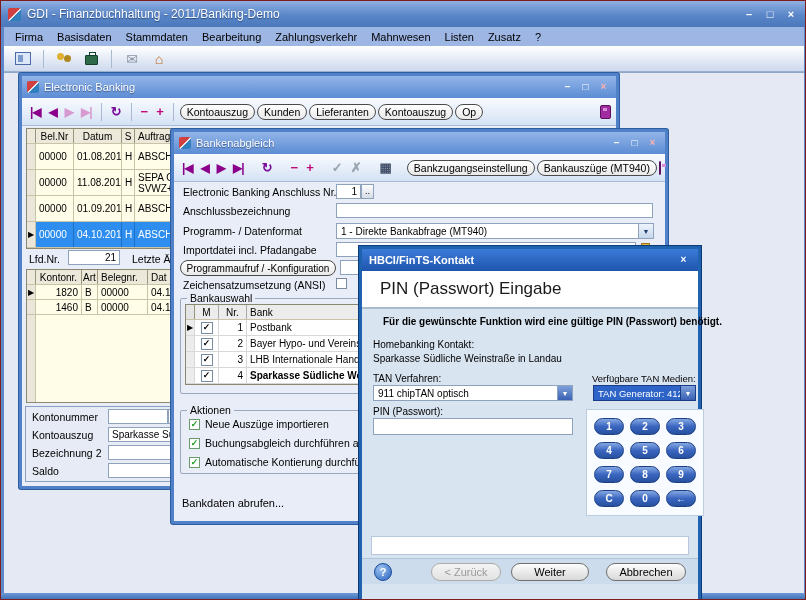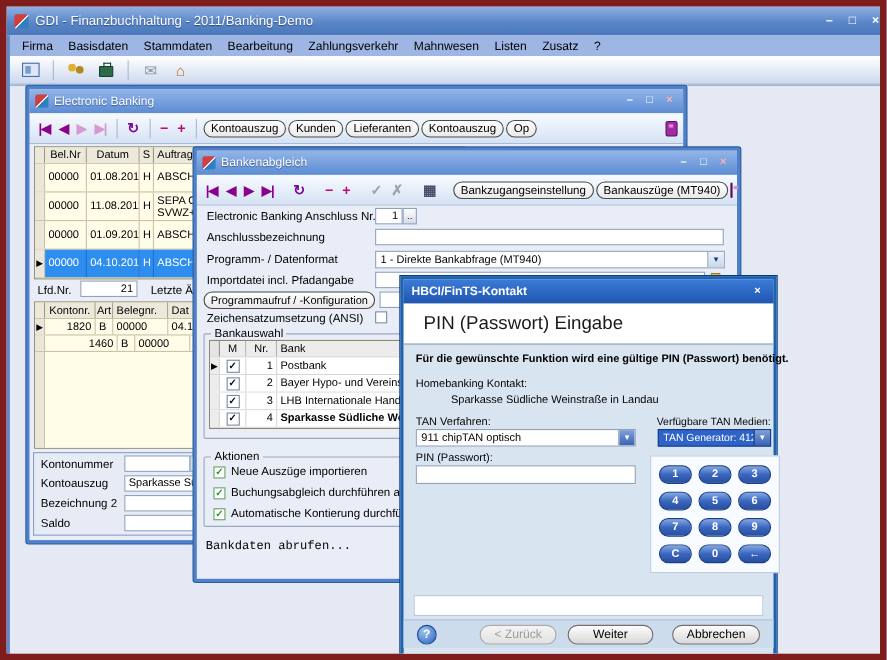--- a/index.html
+++ b/index.html
@@ -1,17 +1,17 @@
 <!DOCTYPE html>
 <html><head>
 <meta charset="utf-8">
 <style>
   *{margin:0;padding:0;box-sizing:border-box;font-family:"Liberation Sans",sans-serif;}
   html,body{background:#6b7c94;}
-  .screen{position:relative;width:806px;height:600px;background:#e5e9f3;overflow:hidden;border:6px solid #7f1d1d;}
+  .screen{position:relative;width:806px;height:600px;background:#e5e9f3;overflow:hidden;border:1px solid #7f1d1d;}
   .abs{position:absolute;}
   
   .main-titlebar{left:0;top:0;width:806px;height:26px;background:linear-gradient(#8fb0e2,#5a86c8 55%,#4a78ba);display:flex;align-items:center;padding:0 7px;gap:6px;}
   .main-title{color:#fff;font-size:12px;text-shadow:0 1px 1px #2a4a7a;white-space:nowrap;}
   .winbtns{margin-left:auto;display:flex;gap:3px;}
   .wbtn{width:18px;height:14px;display:flex;align-items:center;justify-content:center;color:#fff;font-size:11px;line-height:1;font-weight:bold;}
   .sidebar-l{left:0;top:26px;width:3px;height:566px;background:#5d89cc;}
   .sidebar-r{left:803px;top:26px;width:3px;height:566px;background:#5d89cc;}
   .menubar{left:3px;top:26px;width:800px;height:19px;background:#9db6e4;display:flex;align-items:center;padding:0 4px;}
   .menu-item{font-size:11px;color:#000;padding:2px 7px;white-space:nowrap;cursor:default;}
@@ -219,21 +219,21 @@
         </div>
         <div class="trow" style="height:15px;flex:none;">
           <div class="tcell sel">▶</div>
           <div class="tcell rt" style="width:46px;">1820</div>
           <div class="tcell" style="width:16px;">B</div>
           <div class="tcell" style="width:50px;">00000</div>
           <div class="tcell grow">04.10.2011</div>
         </div>
         <div class="trow" style="height:15px;flex:none;">
           <div class="tcell sel"></div>
-          <div class="tcell rt" style="width:66px;">1460</div>
+          <div class="tcell rt" style="width:46px;">1460</div>
           <div class="tcell" style="width:16px;">B</div>
           <div class="tcell" style="width:50px;">00000</div>
           <div class="tcell grow">04.10.2011</div>
         </div>
         <div class="t2fill">
           <div class="selstrip"></div>
           <div class="rest"></div>
         </div>
       </div>
 
@@ -353,36 +353,36 @@
         <div style="position:absolute;left:8px;top:21px;display:flex;align-items:center;gap:5px;">
           <span class="cb green">✓</span>
           <span style="font-size:10.5px;white-space:nowrap;">Buchungsabgleich durchführen ab Datum</span>
         </div>
         <div style="position:absolute;left:8px;top:40px;display:flex;align-items:center;gap:5px;">
           <span class="cb green">✓</span>
           <span style="font-size:10.5px;white-space:nowrap;">Automatische Kontierung durchführen</span>
         </div>
       </fieldset>
 
-      <span class="link-text" style="left:8px;top:304px;font-family:Liberation Mono, monospace;">Bankdaten abrufen...</span>
+      <span class="link-text" style="left:8px;top:315px;">Bankdaten abrufen...</span>
     </div>
   </div>
 
   <div class="dialog" style="left:358px;top:245px;width:342px;height:386px;z-index:3;">
     <div class="dtitle">
       <span>HBCI/FinTS-Kontakt</span>
       <div class="winbtns">
         <div class="wbtn sm">×</div>
       </div>
     </div>
     <div class="dhead">PIN (Passwort) Eingabe</div>
     <div class="dbody" style="height:275px;">
-      <span class="dtext b" style="left:11px;top:7px;">Für die gewünschte Funktion wird eine gültige PIN (Passwort) benötigt.</span>
+      <span class="dtext b" style="left:21px;top:7px;">Für die gewünschte Funktion wird eine gültige PIN (Passwort) benötigt.</span>
       <span class="dtext" style="left:11px;top:30px;">Homebanking Kontakt:</span>
-      <span class="dtext" style="left:11px;top:44px;margin-left:32px;">Sparkasse Südliche Weinstraße in Landau</span>
+      <span class="dtext" style="left:11px;top:44px;">Sparkasse Südliche Weinstraße in Landau</span>
 
       <span class="dtext" style="left:11px;top:64px;">TAN Verfahren:</span>
       <div class="selectbox" style="left:11px;top:76px;width:200px;">
         <span class="stext">911 chipTAN optisch</span>
         <span class="droparrow" style="background:linear-gradient(#7fa0da,#3a62b4);color:#fff;">▼</span>
       </div>
       <span class="dtext" style="left:230px;top:64px;font-size:9.5px;">Verfügbare TAN Medien:</span>
       <div class="selectbox hl" style="left:231px;top:76px;width:103px;">
         <span class="stext" style="font-size:9.5px;">TAN Generator: 41200</span>
         <span class="droparrow">▼</span>

